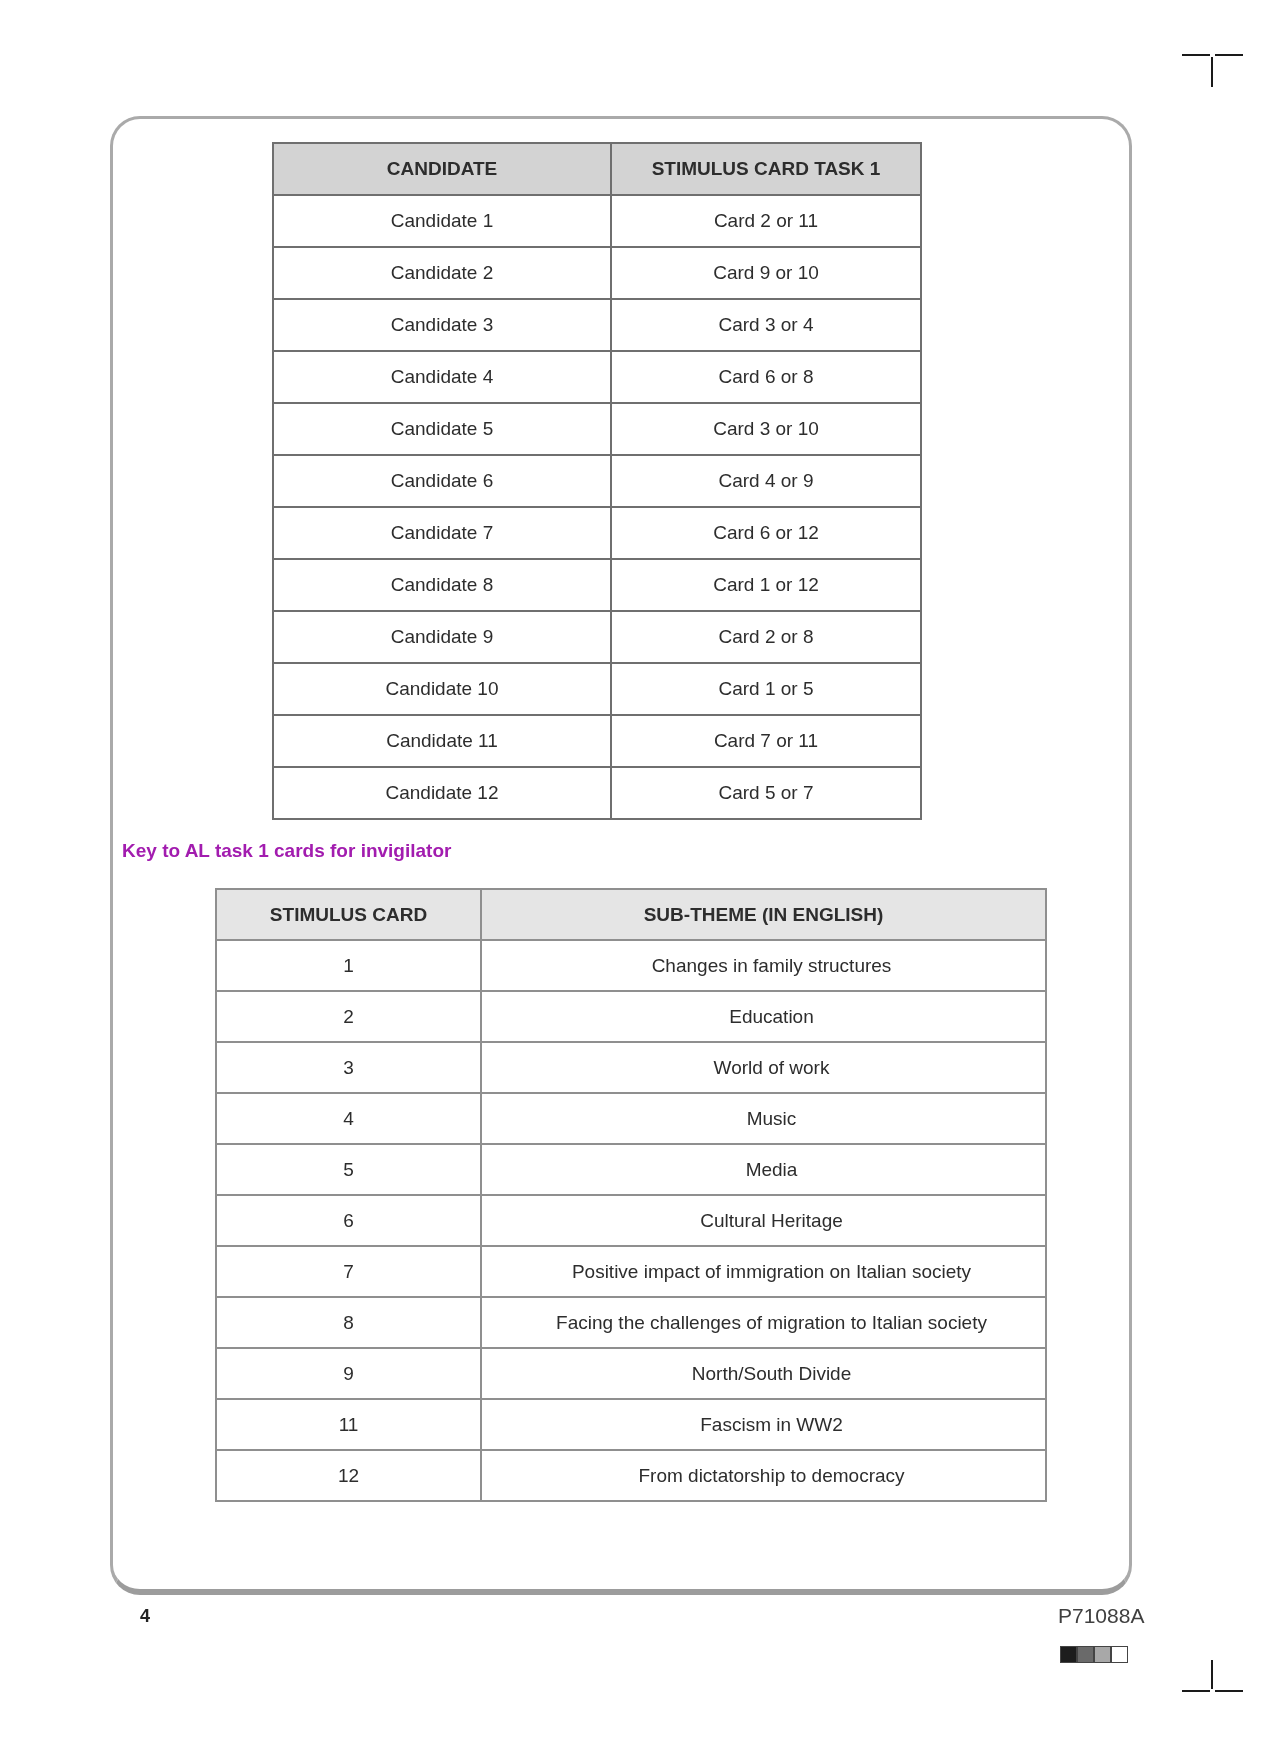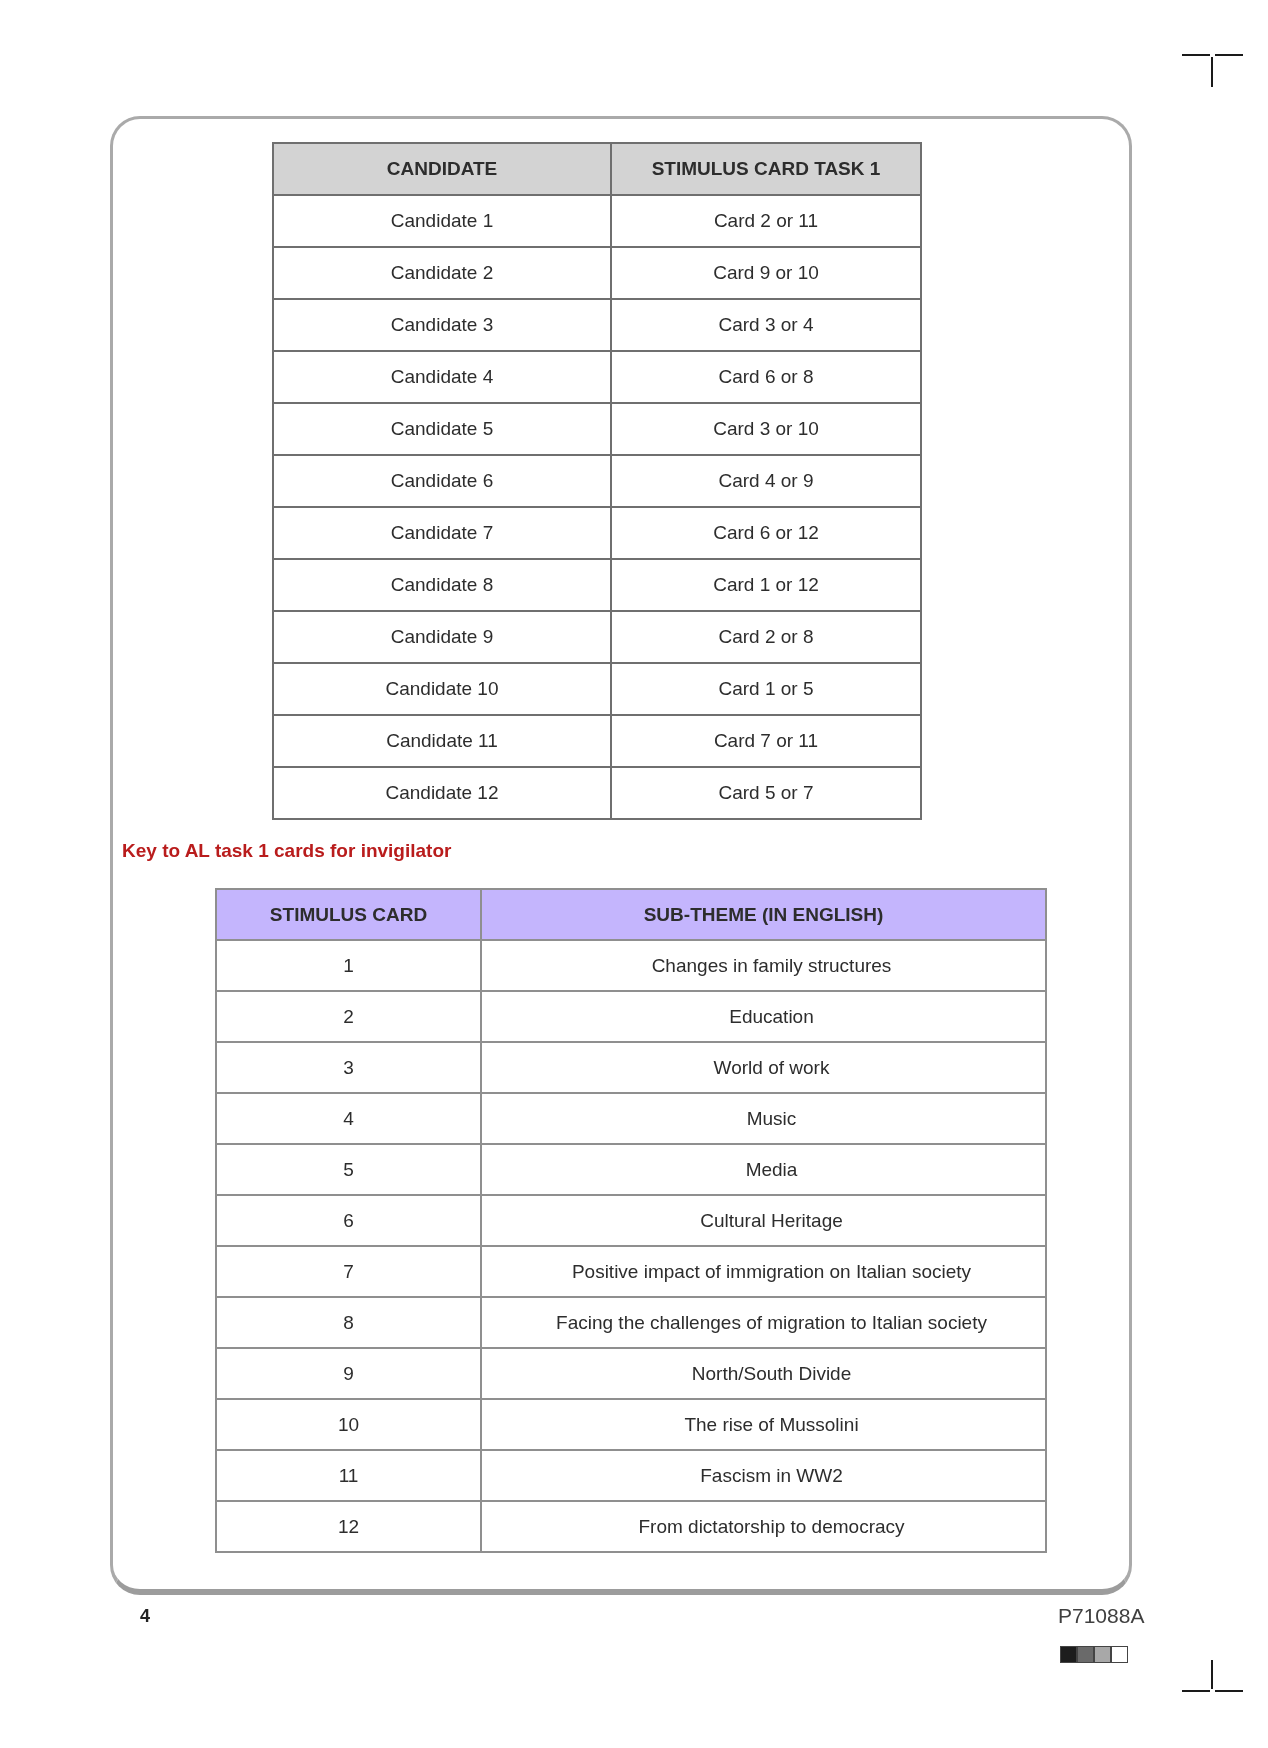--- a/index.html
+++ b/index.html
@@ -22,24 +22,24 @@
   .t1 th,.t1 td{
     border:2px solid #6f6f6f;height:50px;text-align:center;
     font-size:19px;padding:0 12px;font-weight:normal;overflow:hidden;
   }
   .t1 th{background:#d3d3d3;font-weight:bold;}
   .t2{left:215px;top:888px;width:830px;}
   .t2 th,.t2 td{
     border:2px solid #8f8f8f;height:49px;text-align:center;
     font-size:19px;padding:0 4px;font-weight:normal;overflow:hidden;
   }
-  .t2 th{background:#c4b5fd;font-weight:bold;}
+  .t2 th{background:#e5e5e5;font-weight:bold;}
   .t2 td.theme{text-align:center;padding-left:20px;}
   .key-heading{
-    position:absolute;left:122px;top:840px;font-size:19px;font-weight:bold;color:#b91c1c;
+    position:absolute;left:122px;top:840px;font-size:19px;font-weight:bold;color:#a21caf;
   }
   .page-number{
     position:absolute;left:140px;top:1606px;font-size:18px;font-weight:bold;color:#222222;
   }
   .paper-code{
     position:absolute;left:1058px;top:1604px;font-size:21px;color:#404040;
   }
   .color-bar{
     position:absolute;left:1060px;top:1646px;display:flex;
   }
@@ -173,24 +173,20 @@
       </tr>
     <tr>
         <td>8</td>
         <td class="theme">Facing the challenges of migration to Italian society</td>
       </tr>
     <tr>
         <td>9</td>
         <td class="theme">North/South Divide</td>
       </tr>
     <tr>
-        <td>10</td>
-        <td class="theme">The rise of Mussolini</td>
-      </tr>
-    <tr>
         <td>11</td>
         <td class="theme">Fascism in WW2</td>
       </tr>
     <tr>
         <td>12</td>
         <td class="theme">From dictatorship to democracy</td>
       </tr>
   </tbody>
 </table>
 

